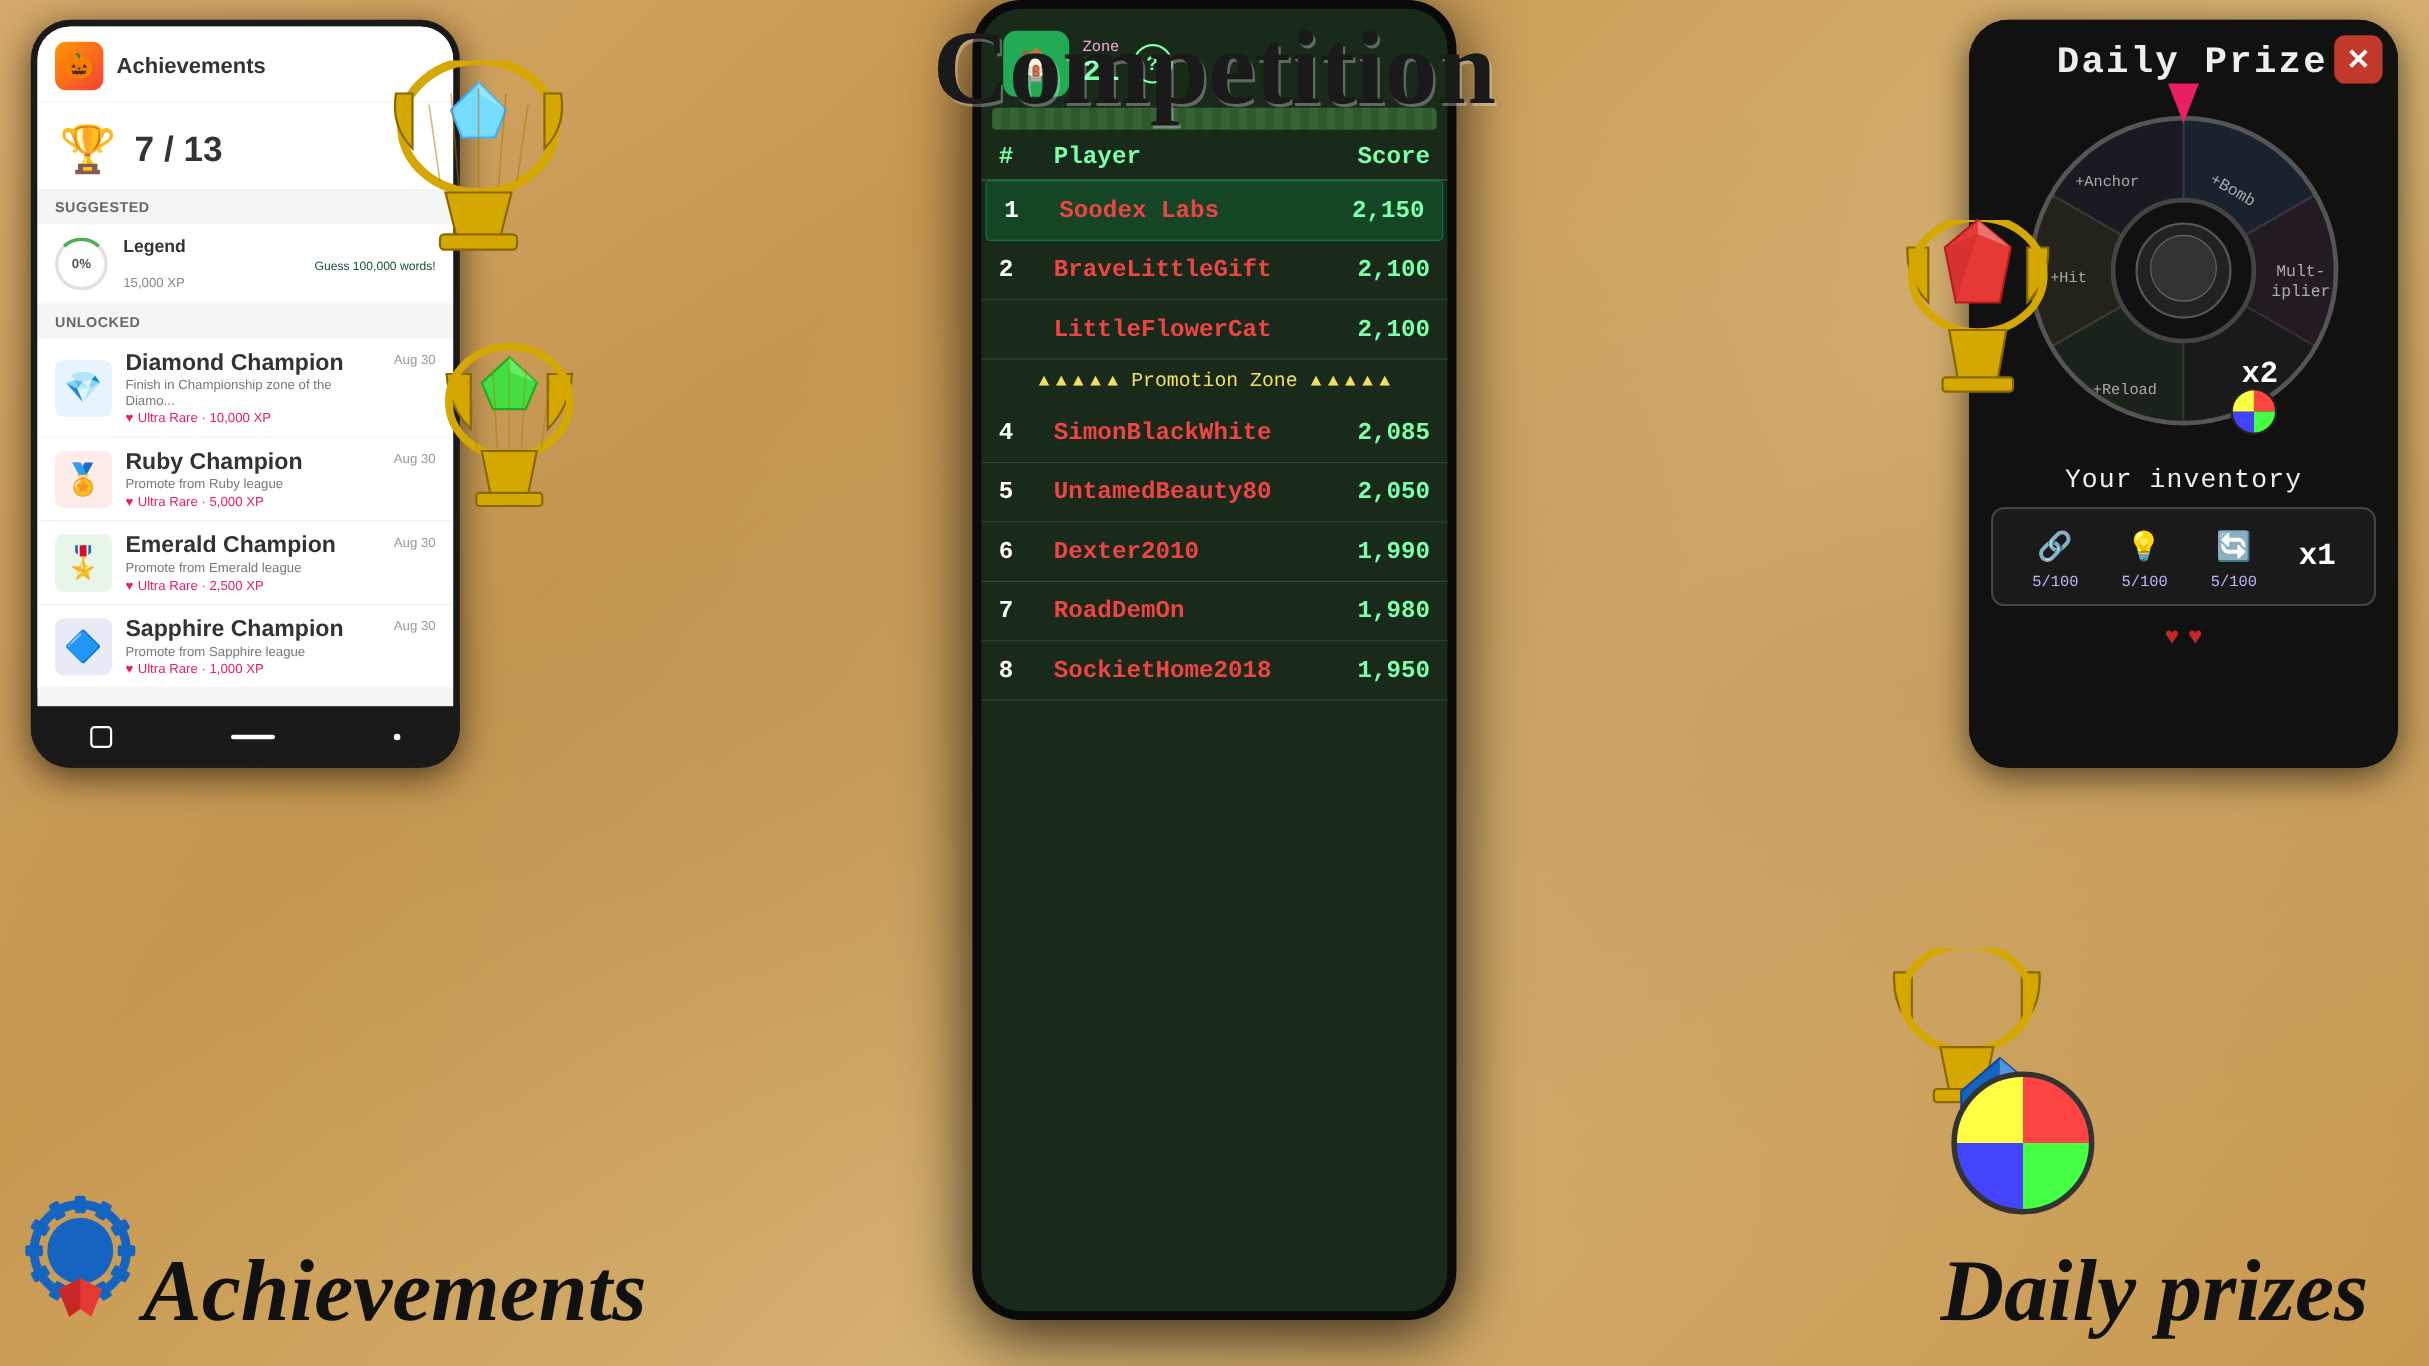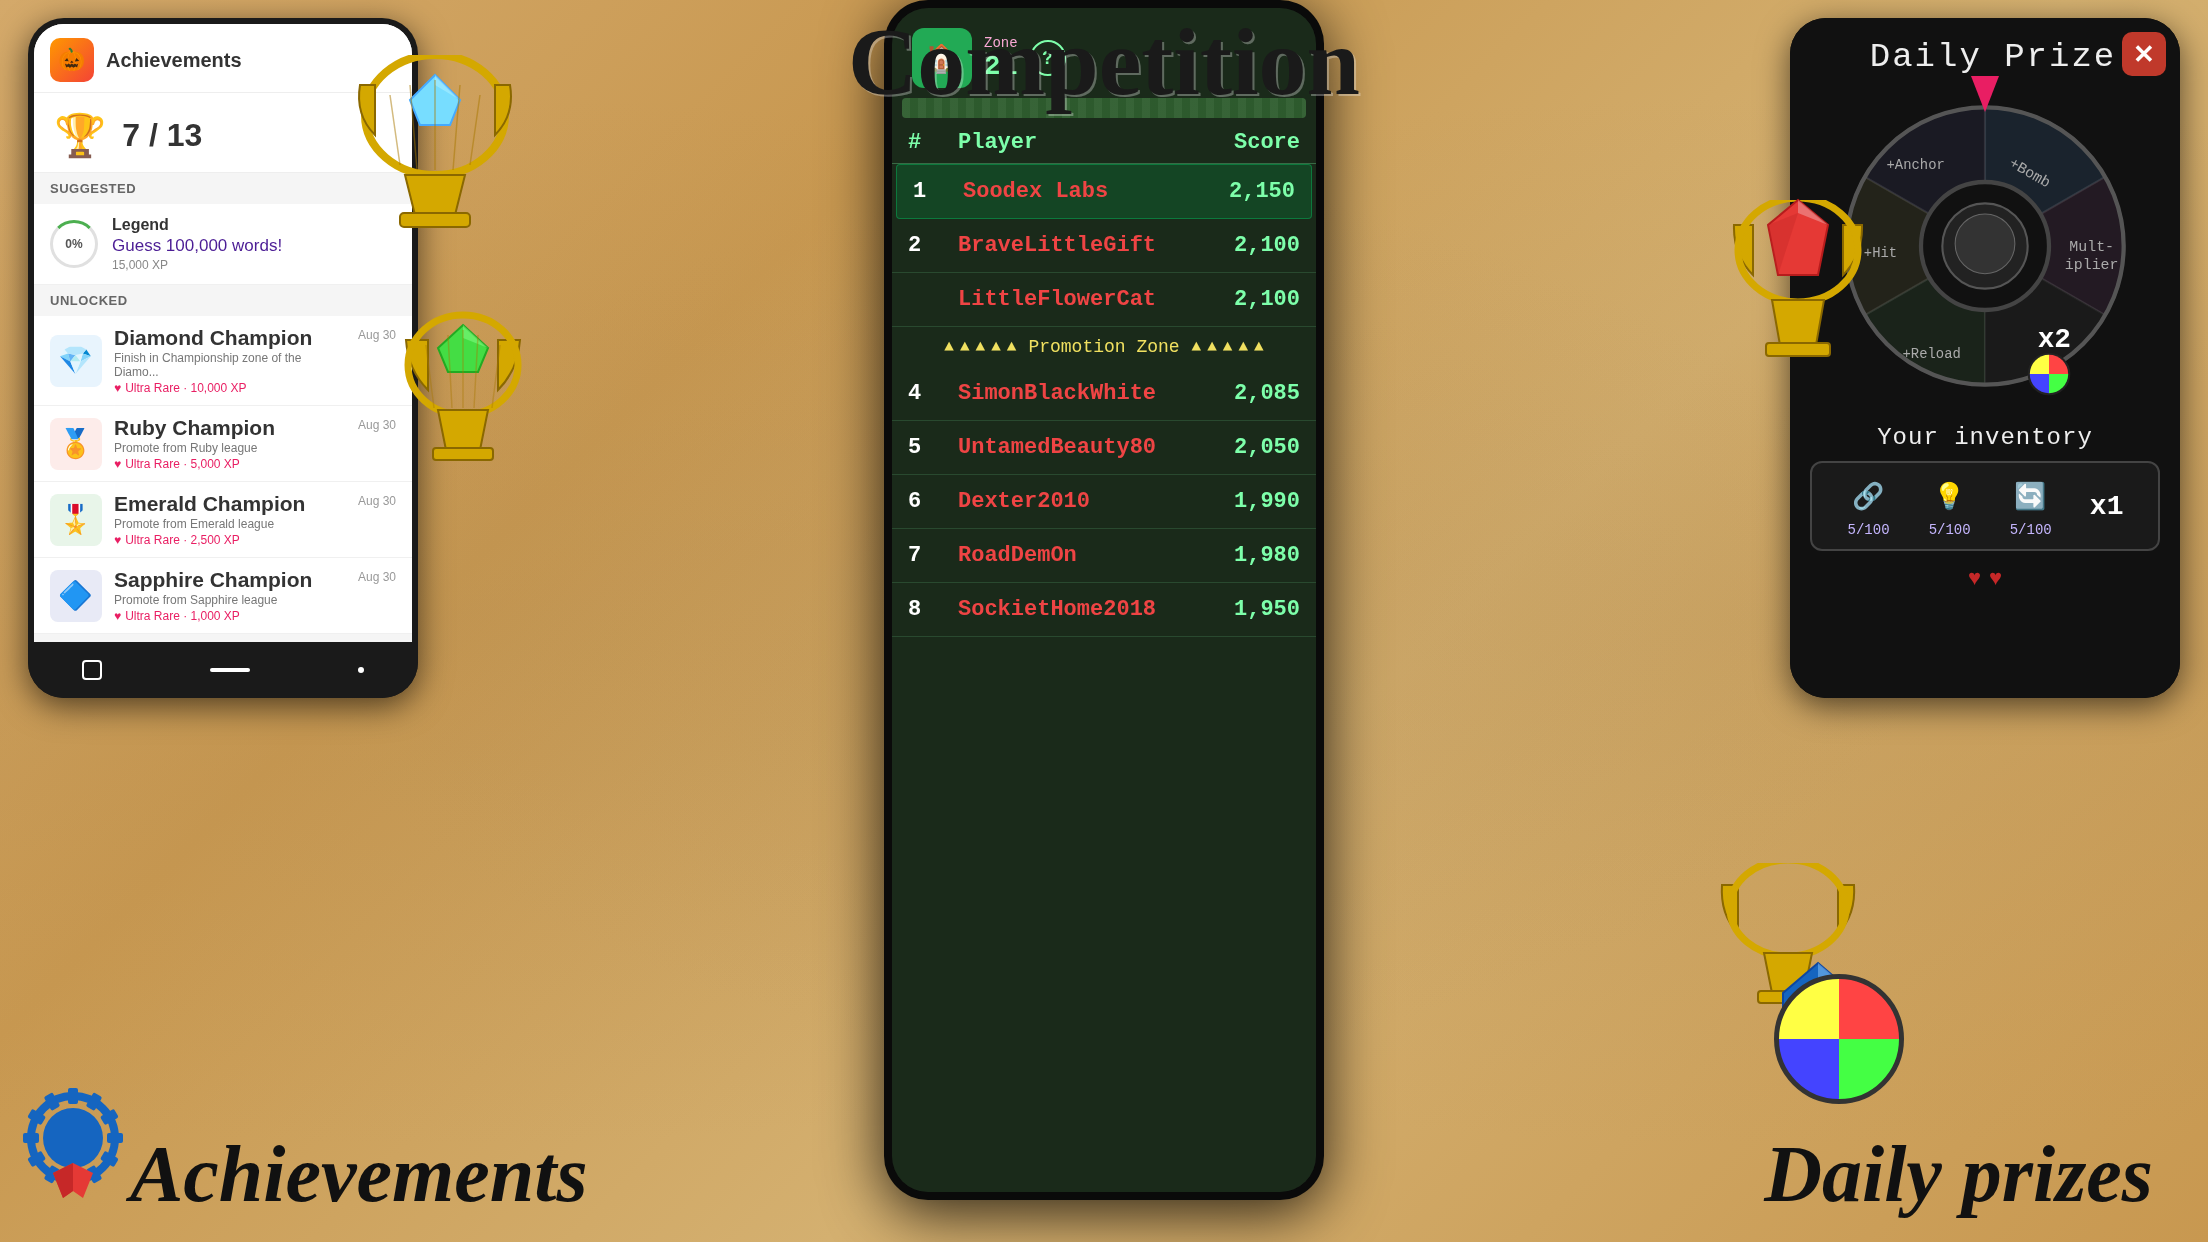--- a/index.html
+++ b/index.html
@@ -105,21 +105,21 @@
       display: flex;
       align-items: center;
       justify-content: center;
       font-size: 12px;
       color: #555;
       font-weight: 600;
       flex-shrink: 0;
     }
     .ach-item-text { flex: 1; }
     .ach-item-name { font-size: 16px; font-weight: 600; color: #333; }
-    .ach-item-desc { font-size: 17px; color: #4c1d95; margin-top: 2px; }
+    .ach-item-desc { font-size: 11px; color: #14532d; margin-top: 2px; text-align: right; }
     .ach-item-xp { font-size: 12px; color: #888; margin-top: 2px; }
 
     .unlocked-section-label {
       background: #f5f5f5;
       padding: 8px 16px;
       font-size: 13px;
       font-weight: 700;
       color: #666;
       letter-spacing: 0.5px;
     }
@@ -330,21 +330,21 @@
       color: #fff;
       font-size: 26px;
       font-weight: 900;
       line-height: 1;
     }
     .daily-title {
       margin-top: 20px;
       font-size: 34px;
       color: #eee;
       font-family: 'Courier New', monospace;
-      font-weight: 400;
+      font-weight: 700;
       letter-spacing: 2px;
       margin-left: 16px;
     }
 
     
     .wheel-container {
       position: relative;
       width: 320px;
       height: 320px;
       margin-top: 10px;

